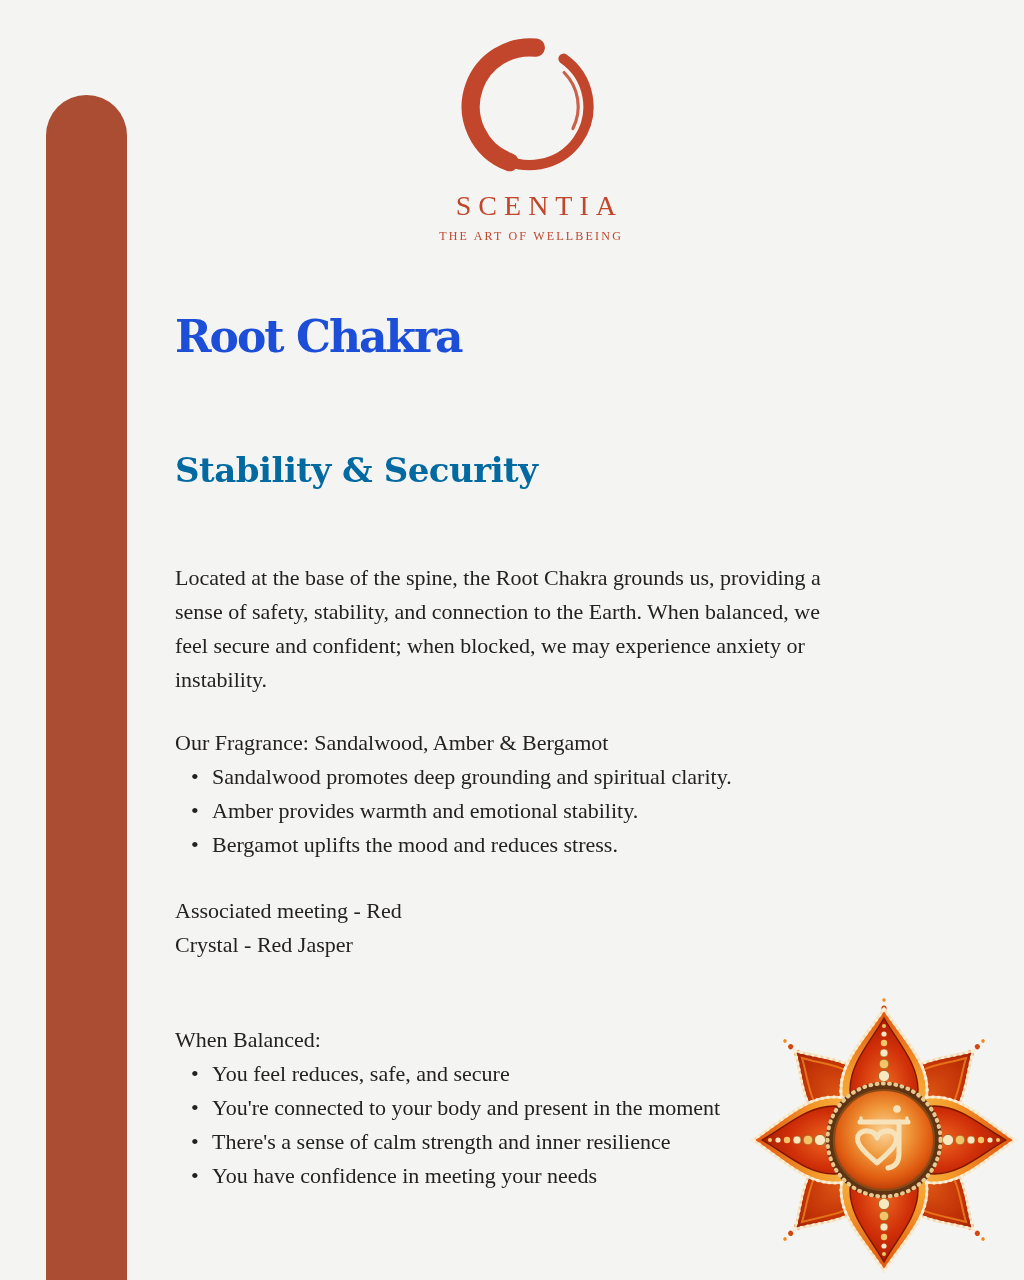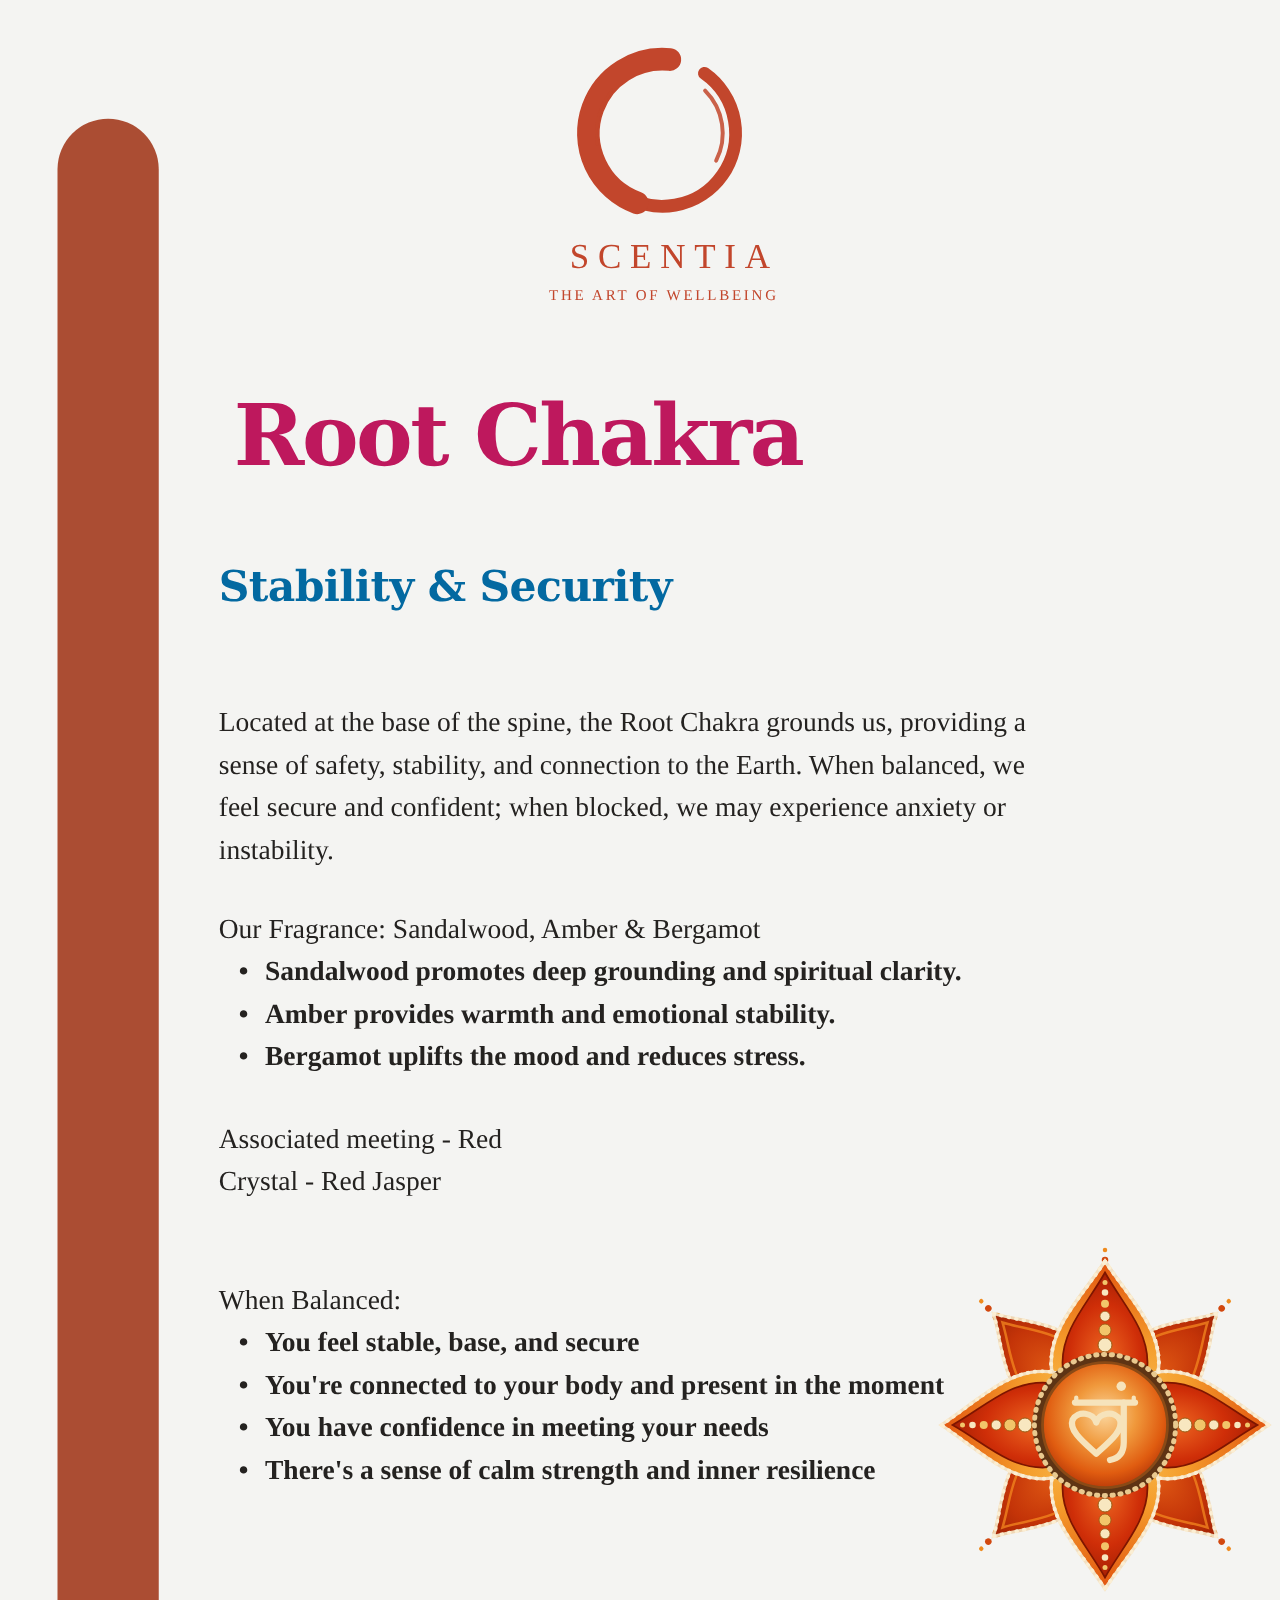--- a/index.html
+++ b/index.html
@@ -47,45 +47,45 @@
   
   .main{
     position:absolute;
     left:175px;top:0;width:806px;
     z-index:2;
   }
   .title{
     position:absolute;left:0;top:302px;
     font-family:"DejaVu Serif", serif;
     font-weight:700;
-    font-size:68px;
+    font-size:44px;
     letter-spacing:-2px;
     line-height:70px;
-    color:#be185d;
-    white-space:nowrap;
-    margin:12px;
+    color:#1d4ed8;
+    white-space:nowrap;
+    margin:0;
   }
   .subtitle{
     position:absolute;left:0;top:448px;
     font-family:"DejaVu Serif", serif;
     font-weight:700;
     font-size:34px;
     letter-spacing:-0.5px;
     line-height:44px;
     color:#0369a1;
     white-space:nowrap;
     margin:0;
   }
   .block{position:absolute;left:0;font-size:22px;line-height:34px;}
   .intro{top:561px;}
   .fragrance{top:726px;}
   .details{top:894px;}
   .balanced{top:1023px;}
   .line{white-space:nowrap;}
-  ul.bullets{margin:0;padding:0;list-style:none;font-weight:bold;}
+  ul.bullets{margin:0;padding:0;list-style:none;}
   ul.bullets li{
     position:relative;
     padding-left:37px;
     white-space:nowrap;
   }
   ul.bullets li::before{
     content:"•";
     position:absolute;
     left:16px;top:0;
     font-size:22px;
@@ -137,24 +137,24 @@
   </div>
 
   <div class="block details">
     <div class="line">Associated meeting - Red</div>
     <div class="line">Crystal - Red Jasper</div>
   </div>
 
   <div class="block balanced">
     <div class="line">When Balanced:</div>
     <ul class="bullets">
-      <li>You feel stable, base, and secure</li>
+      <li>You feel reduces, safe, and secure</li>
       <li>You're connected to your body and present in the moment</li>
+      <li>There's a sense of calm strength and inner resilience</li>
       <li>You have confidence in meeting your needs</li>
-      <li>There's a sense of calm strength and inner resilience</li>
     </ul>
   </div>
 </main>
 
 <svg class="mandala" viewBox="-146 -146 292 292" aria-hidden="true">
   <defs>
     <radialGradient id="gCenter" cx="50%" cy="42%" r="65%">
       <stop offset="0%" stop-color="#fbd49a"></stop>
       <stop offset="38%" stop-color="#f0993c"></stop>
       <stop offset="72%" stop-color="#e05c10"></stop>

